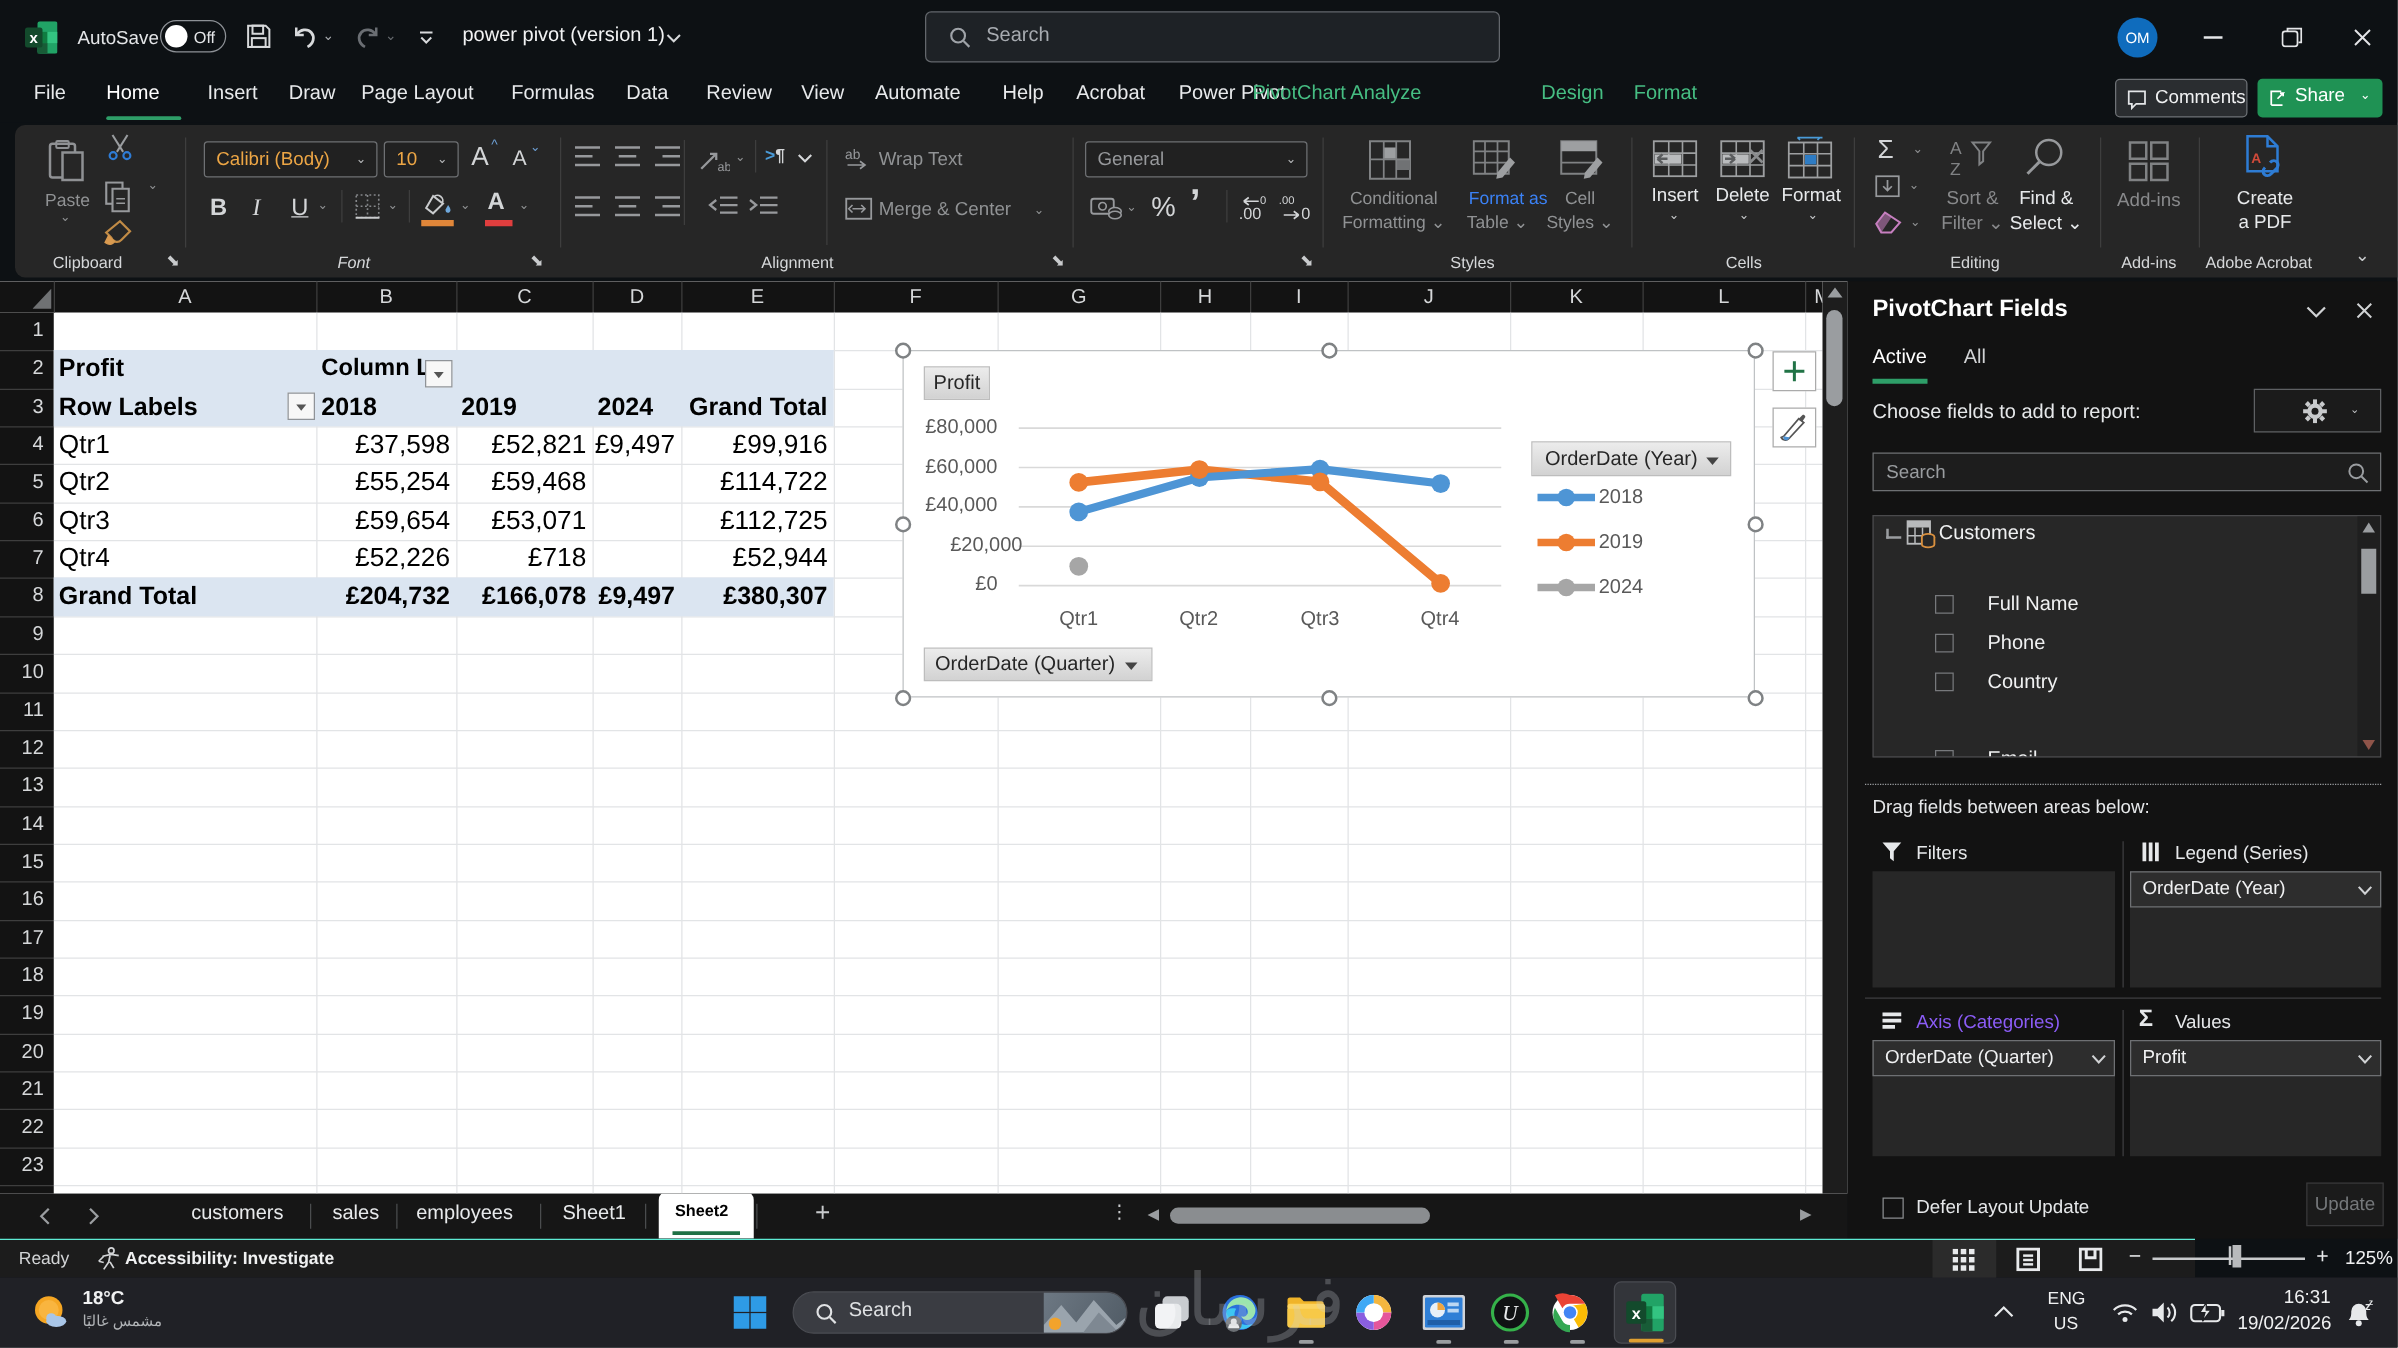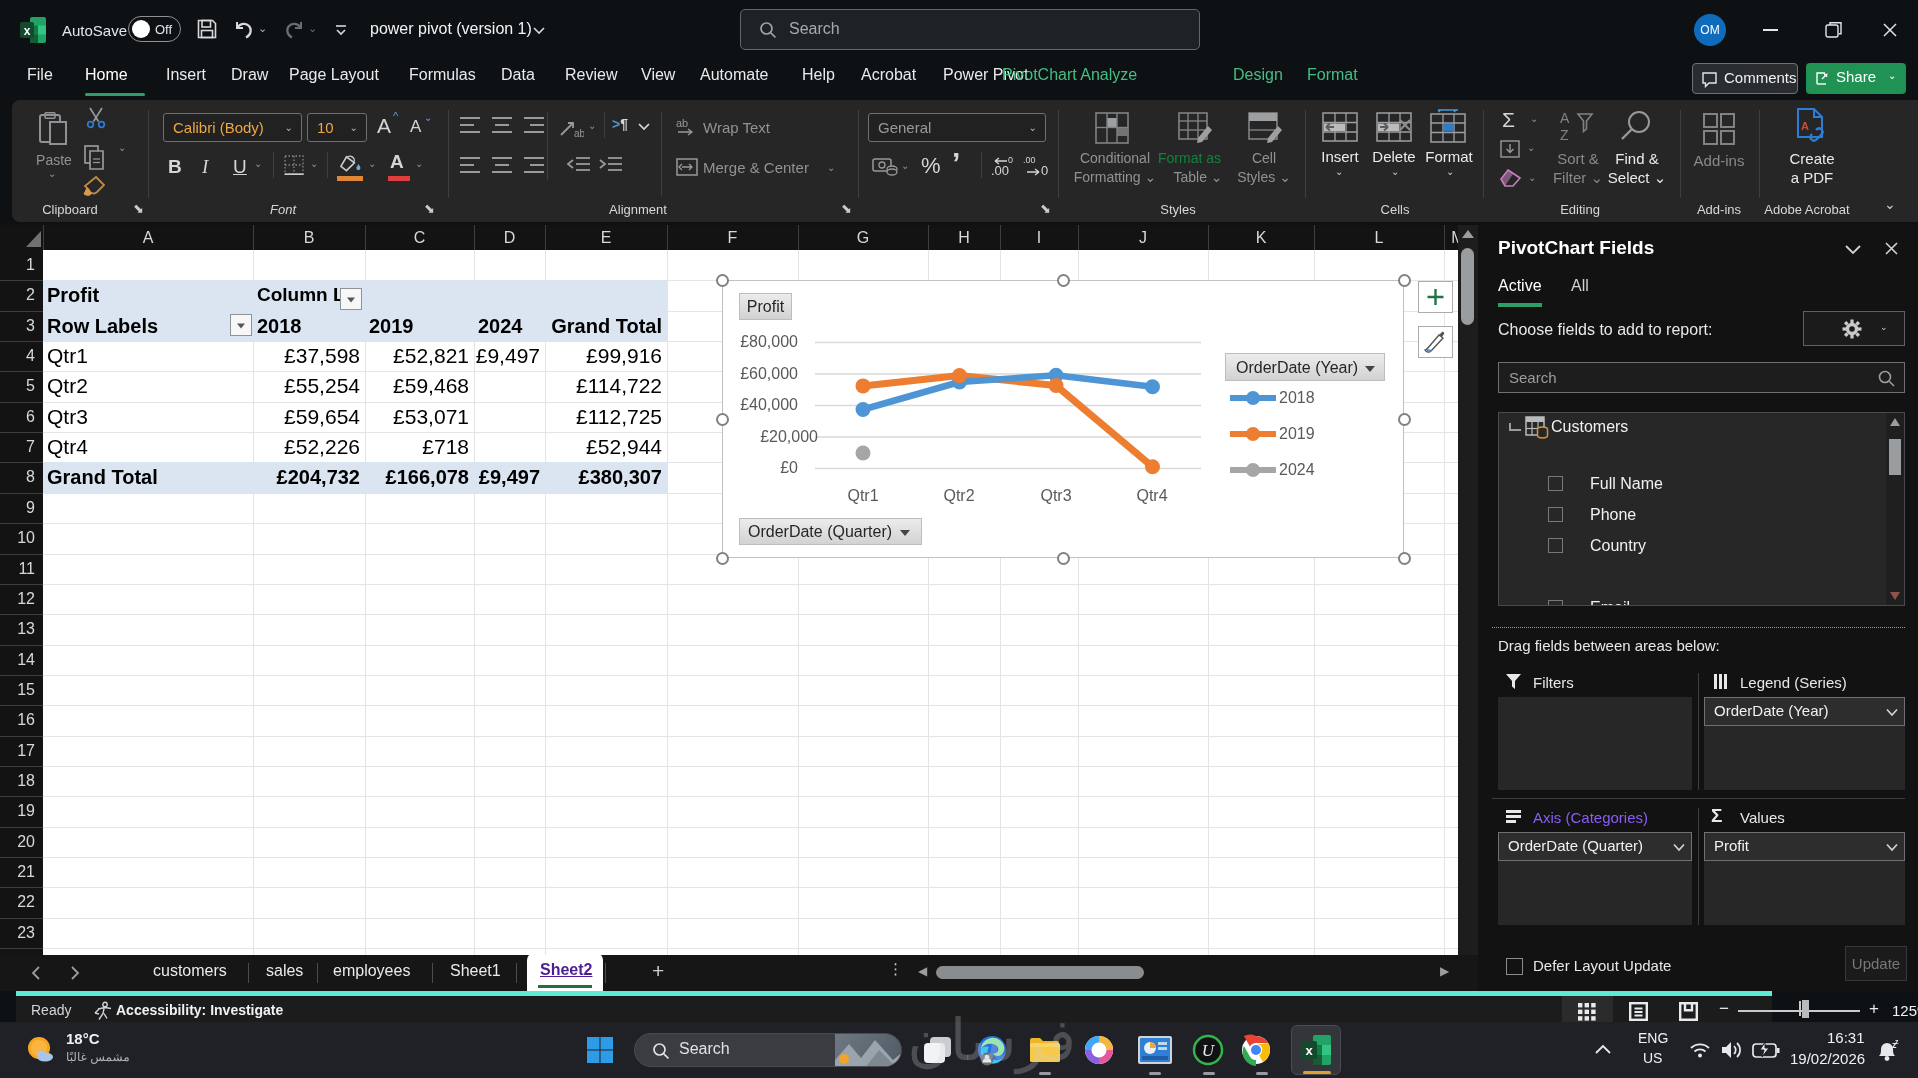--- a/index.html
+++ b/index.html
@@ -343,21 +343,21 @@
     <span class="abs" style="left:1068px;top:150px;width:94px;text-align:center;color:#909294;font-size:14px;">Conditional</span>
     <span class="abs" style="left:1068px;top:169px;width:94px;text-align:center;color:#909294;font-size:14px;white-space:nowrap;">Formatting ⌄</span>
     <svg class="abs" style="left:1178px;top:112px;" width="36" height="32" viewBox="0 0 36 32">
       <rect x="1" y="1" width="28" height="26" fill="none" stroke="#808284" stroke-width="1.6"></rect>
       <line x1="1" y1="9" x2="29" y2="9" stroke="#808284" stroke-width="1.4"></line>
         <line x1="1" y1="18" x2="29" y2="18" stroke="#808284" stroke-width="1.4"></line>
       <line x1="10" y1="1" x2="10" y2="27" stroke="#808284" stroke-width="1.4"></line>
         <line x1="20" y1="1" x2="20" y2="27" stroke="#808284" stroke-width="1.4"></line>
       <path d="M20 26 L30 14 l4 4 L24 30 l-5 1 z" fill="#9d9fa1"></path>
     </svg>
-    <span class="abs" style="left:1158px;top:150px;width:80px;text-align:left;color:#15803d;font-size:14px;">Format as</span>
+    <span class="abs" style="left:1158px;top:150px;width:80px;text-align:right;color:#3b82f6;font-size:14px;">Format as</span>
     <span class="abs" style="left:1158px;top:169px;width:80px;text-align:center;color:#909294;font-size:14px;">Table ⌄</span>
     <svg class="abs" style="left:1248px;top:112px;" width="36" height="32" viewBox="0 0 36 32">
       <rect x="1" y="1" width="28" height="26" fill="none" stroke="#808284" stroke-width="1.6"></rect>
       <rect x="1" y="1" width="28" height="8" fill="#9d9fa1"></rect>
       <line x1="1" y1="18" x2="29" y2="18" stroke="#808284" stroke-width="1.4"></line>
       <path d="M20 26 L30 14 l4 4 L24 30 l-5 1 z" fill="#9d9fa1"></path>
     </svg>
     <span class="abs" style="left:1232px;top:150px;width:64px;text-align:center;color:#909294;font-size:14px;">Cell</span>
     <span class="abs" style="left:1232px;top:169px;width:64px;text-align:center;color:#909294;font-size:14px;">Styles ⌄</span>
 
@@ -841,32 +841,32 @@
       </svg>
     <span class="tabn" style="left:153px;">customers</span>
     <span class="tabn" style="left:266px;">sales</span>
     <span class="tabn" style="left:333px;">employees</span>
     <span class="tabn" style="left:450px;">Sheet1</span>
     <div class="tabsep" style="left:248px;"></div>
     <div class="tabsep" style="left:317px;"></div>
     <div class="tabsep" style="left:432px;"></div>
     <div class="tabsep" style="left:516px;"></div>
     <div class="abs" style="left:527px;top:-2px;width:76px;height:38px;background:#ffffff;border-radius:7px 7px 0 0;">
-      <span class="abs" style="left:13px;top:8px;color:#4c1d95;font-size:16px;font-weight:bold;text-decoration:underline;">Sheet2</span>
+      <span class="abs" style="left:13px;top:8px;color:#000000;font-size:13px;font-weight:bold;">Sheet2</span>
       <div class="abs" style="left:11px;top:32px;width:54px;height:3px;background:#1e7145;"></div>
     </div>
     <div class="tabsep" style="left:605px;"></div>
     <span class="abs" style="left:652px;top:4px;color:#c8cacc;font-size:21px;">+</span>
     <span class="abs" style="left:888px;top:5px;color:#c8cacc;font-size:15px;">⋮</span>
     <span class="abs" style="left:918px;top:9px;color:#9a9da0;font-size:12px;">◀</span>
     <div class="abs" style="left:936px;top:11px;width:208px;height:13px;background:#8a8d90;border-radius:7px;"></div>
     <span class="abs" style="left:1440px;top:9px;color:#9a9da0;font-size:12px;">▶</span>
   </div>
 
-  <div class="abs" id="statusbar" style="left:0;top:991px;width:1756px;height:31px;background:#1c1c1c;border-top:5px solid #5eead4;margin-left:16px;">
+  <div class="abs" id="statusbar" style="left:0;top:991px;width:1756px;height:31px;background:#1c1c1c;border-top:1px solid #5eead4;">
     <span class="abs" style="left:15px;top:6px;color:#d2d4d6;font-size:14px;">Ready</span>
     <svg class="abs" style="left:77px;top:5px;" width="20" height="20" viewBox="0 0 20 20">
       <circle cx="12" cy="3.5" r="2.2" fill="none" stroke="#d2d4d6" stroke-width="1.4"></circle>
       <path d="M5 8 l7 -1.5 l6 1 m-7 0 l-1 5 l-4 6 m5 -6 l3 5" fill="none" stroke="#d2d4d6" stroke-width="1.4"></path>
       <path d="M2 12 l4 -4 m-4 4 l4 1" fill="none" stroke="#d2d4d6" stroke-width="1.4"></path>
     </svg>
     <span class="abs" style="left:100px;top:6px;color:#f0f1f2;font-size:14px;font-weight:bold;">Accessibility: Investigate</span>
 
     <div class="abs" style="left:1546px;top:0;width:51px;height:31px;background:#2b2b2b;"></div>
     <svg class="abs" style="left:1562px;top:7px;" width="18" height="18" viewBox="0 0 18 18">

